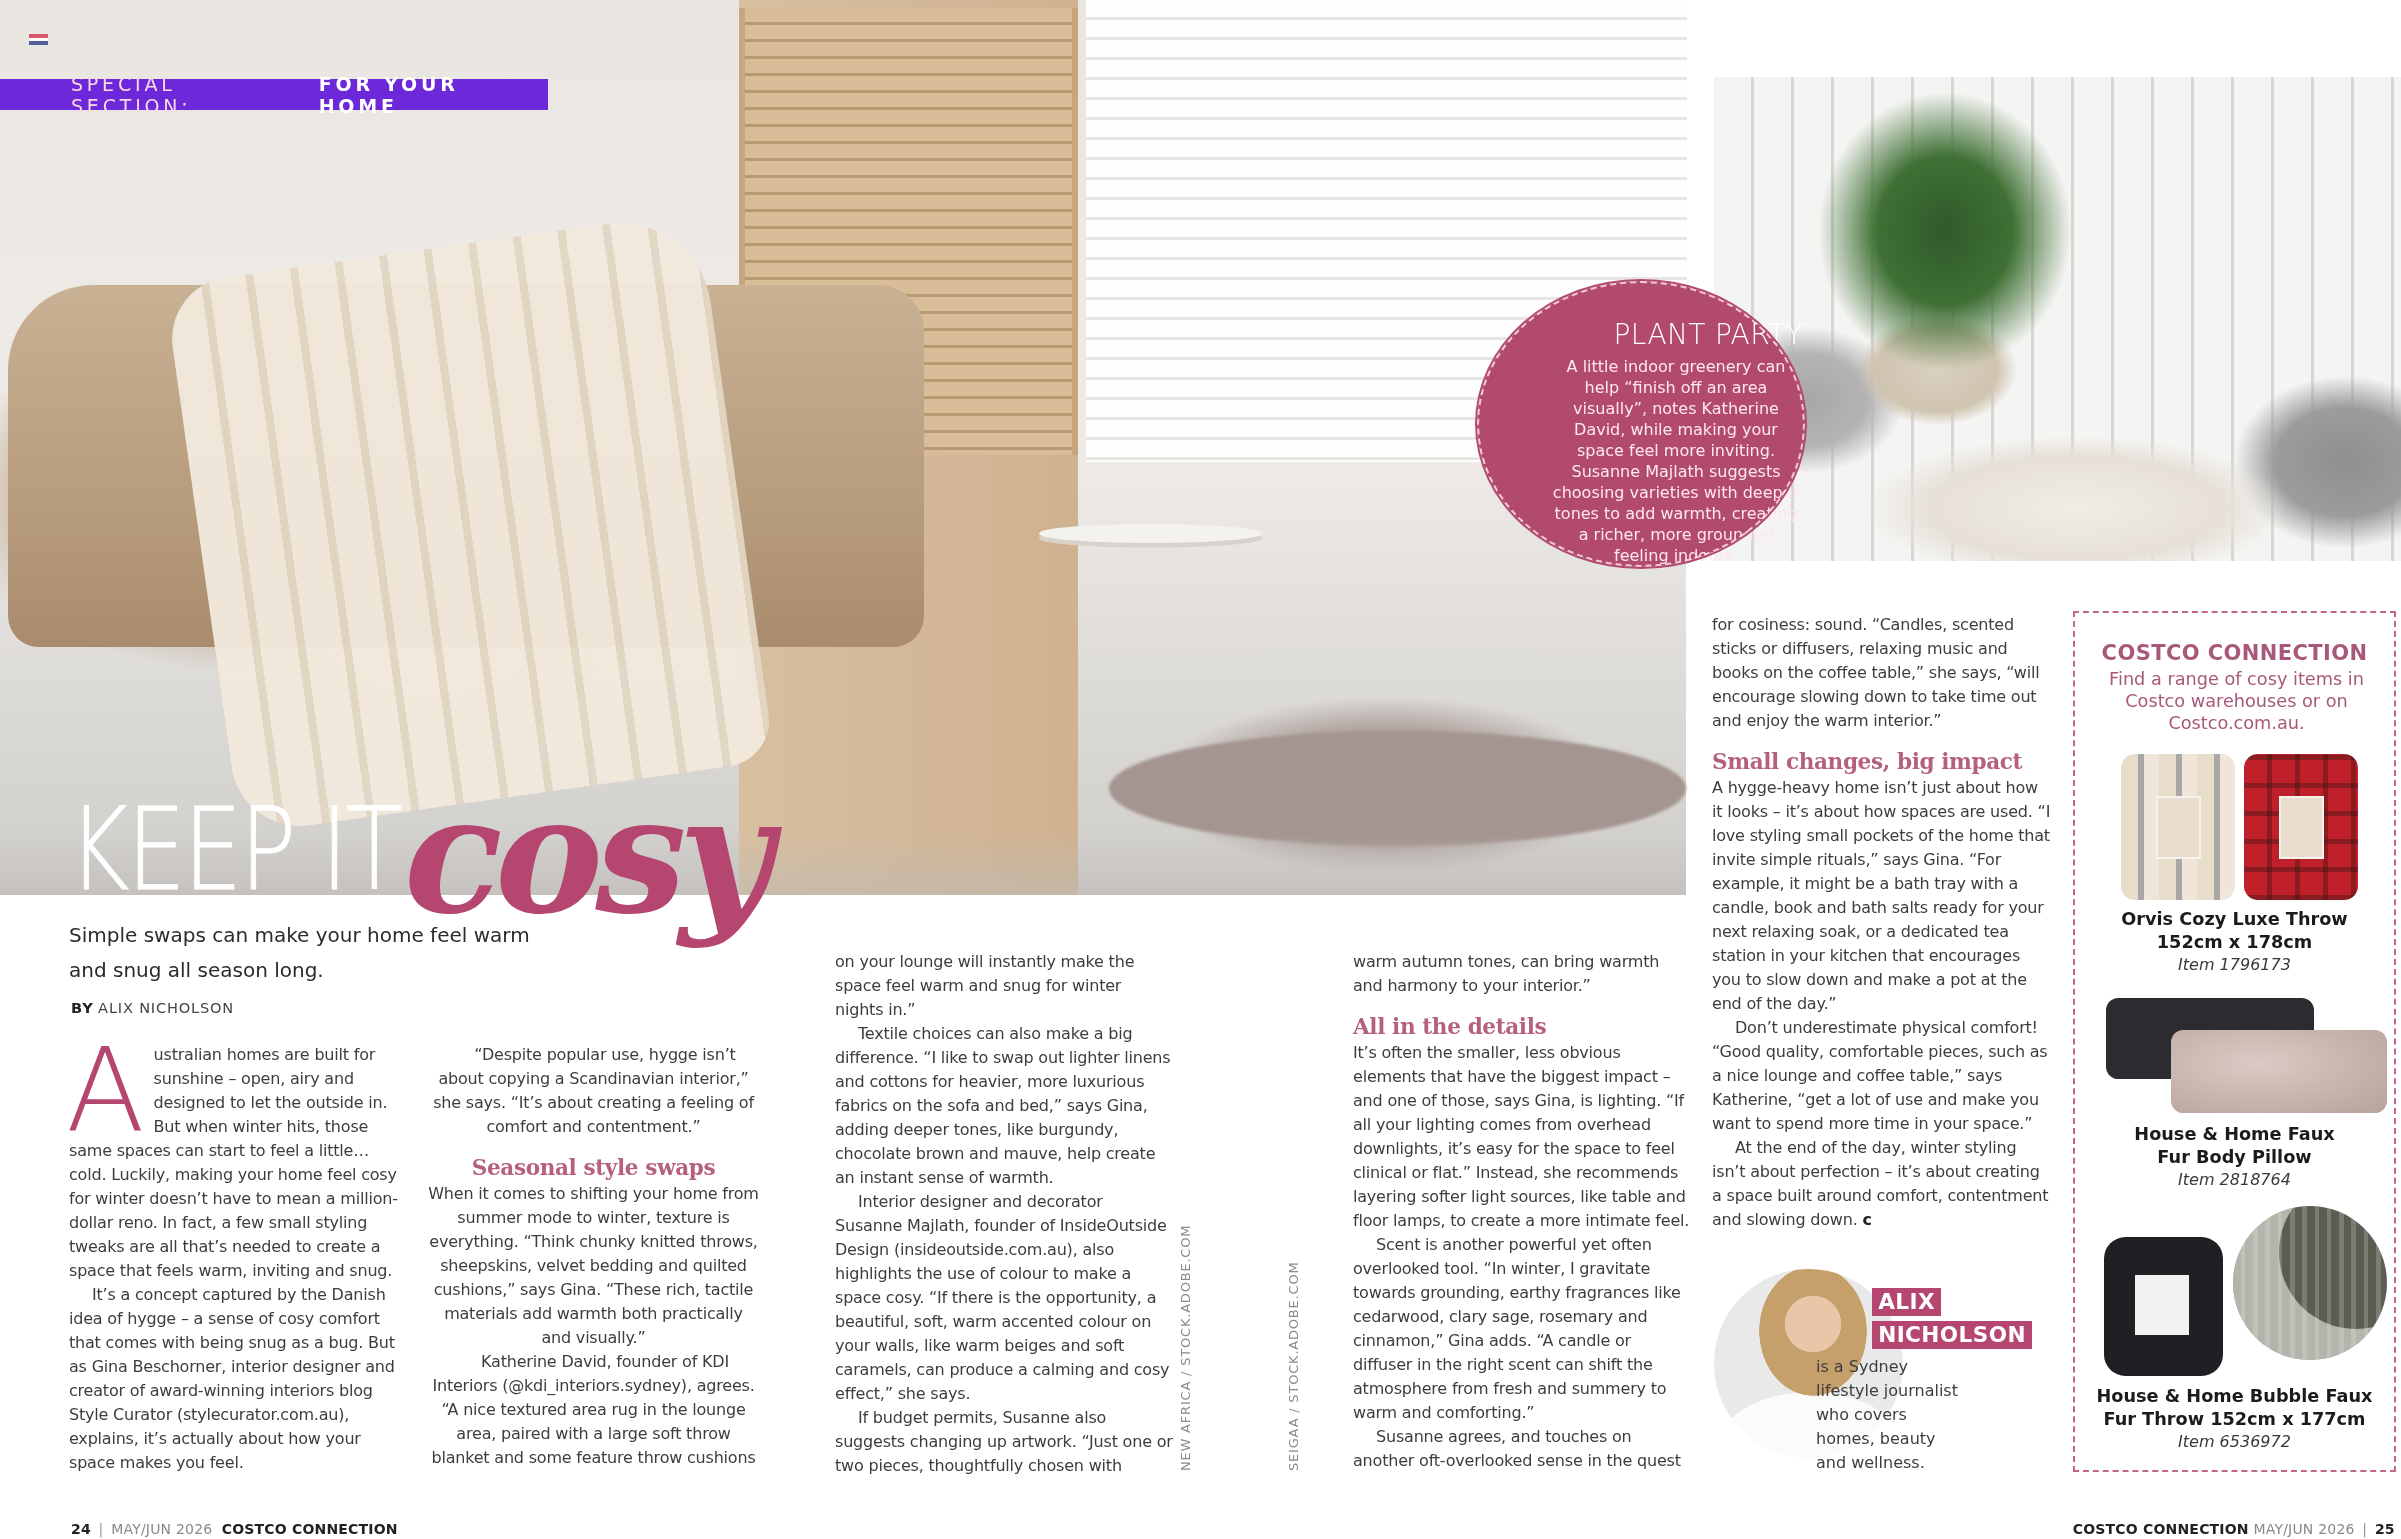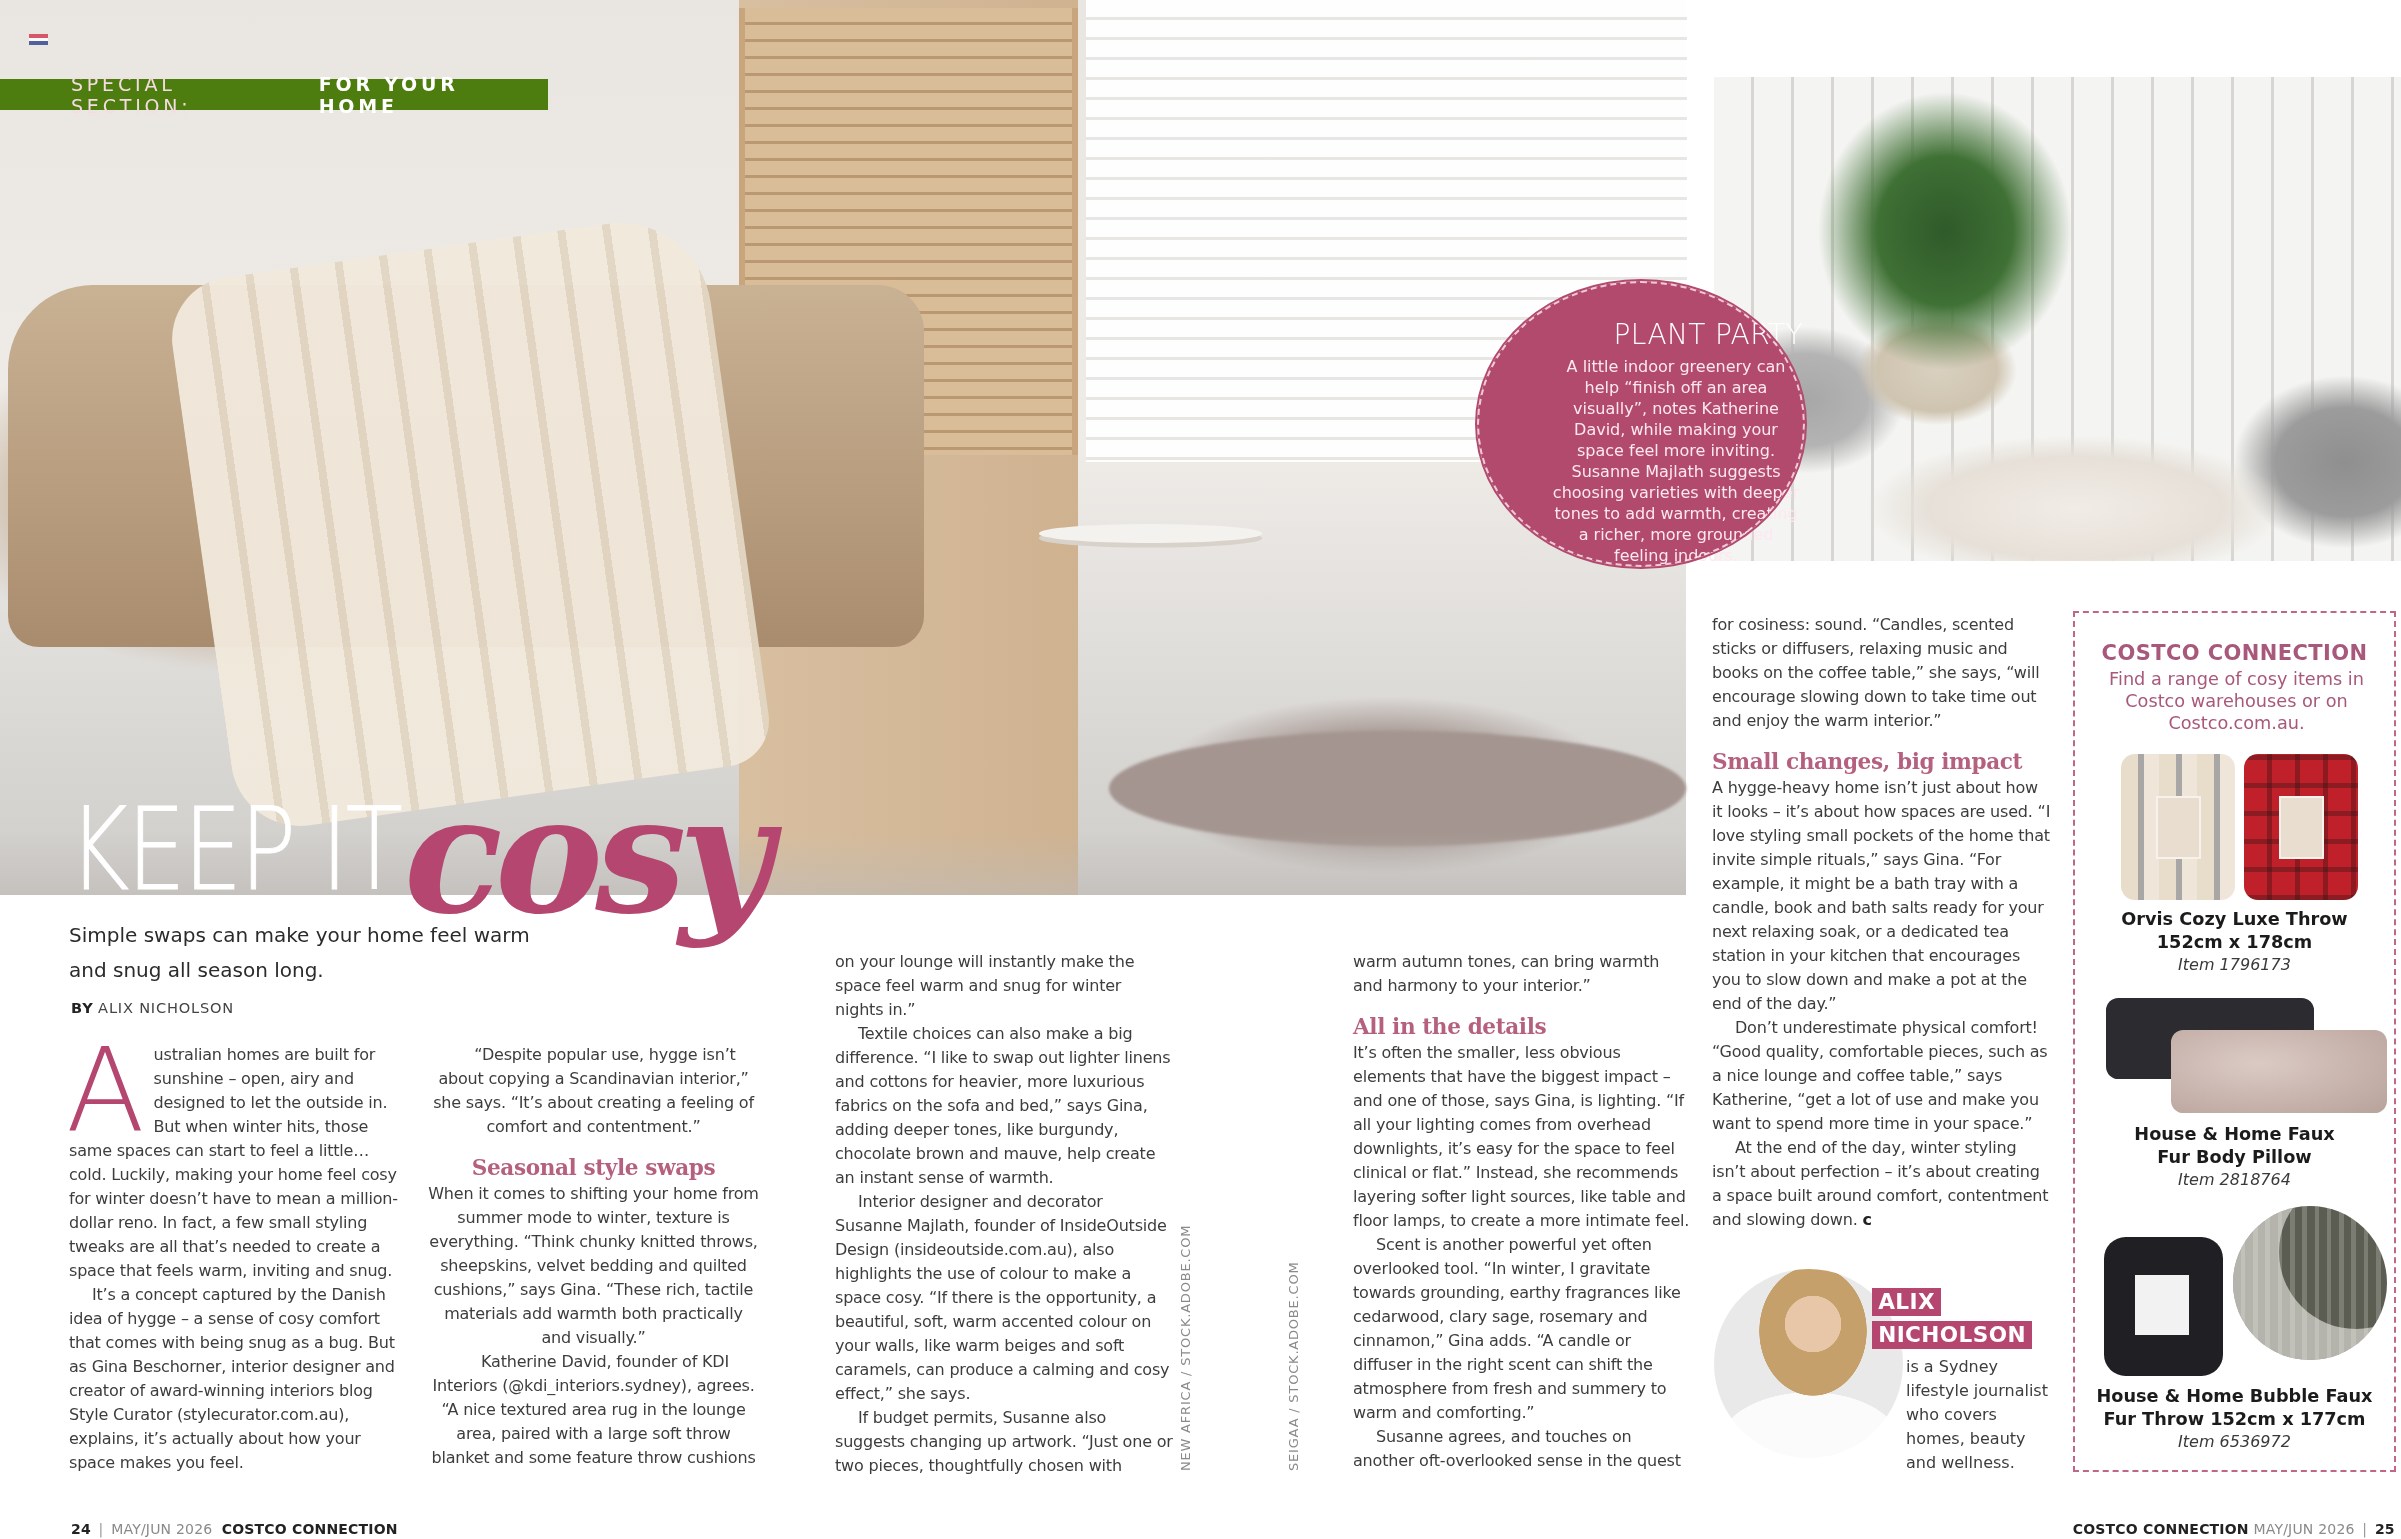--- a/index.html
+++ b/index.html
@@ -46,21 +46,21 @@
     background: #a49590; border-radius: 50%; filter: blur(1.5px);
   }
   .hero .floor-shadow {
     position: absolute; left: 0; top: 832px; width: 1686px; height: 63px;
     background: linear-gradient(180deg, rgba(190,186,182,0) 0%, rgba(190,186,182,.6) 100%);
   }
 
   
   .section-banner {
     position: absolute; left: 0; top: 79px; width: 548px; height: 31px;
-    background: #4d7c0f; display: flex; align-items: center; padding-left: 71px;
+    background: #6d28d9; display: flex; align-items: center; padding-left: 71px;
     letter-spacing: 3.8px; font-size: 19px; color: #f6dbe5;
     font-family: "DejaVu Sans", sans-serif;
   }
   .section-banner .strong { color: #ffffff; font-weight: bold; margin-left: 13px; }
 
   
   .headline-keep {
     position: absolute; left: 68px; top: 793px; font-size: 114px; line-height: 1;
     font-family: "DejaVu Sans", sans-serif; font-weight: 200; color: #ffffff;
     letter-spacing: -3.1px; -webkit-text-stroke: 0.8px #ffffff; font-stretch: condensed;
@@ -193,21 +193,21 @@
       radial-gradient(ellipse 92px 54px at 96px 177px, #fbfbfb 0 99%, rgba(0,0,0,0) 100%),
       #e9e9ea;
   }
   .author-name {
     position: absolute; left: 1872px; top: 1288px; display: flex; flex-direction: column; align-items: flex-start; gap: 4.6px;
   }
   .author-name span {
     background: #b5466f; color: #ffffff; font-weight: bold; font-size: 21.6px; padding: 0 6.2px; line-height: 28px; letter-spacing: 0.4px;
   }
   .author-bio {
-    position: absolute; left: 1906px; top: 1355px; width: 146px; font-size: 16px; line-height: 24px; color: #3d3d3d;
+    position: absolute; left: 1816px; top: 1355px; width: 146px; font-size: 16px; line-height: 24px; color: #3d3d3d;
   }
 
   
   .folio { position: absolute; top: 1521px; font-size: 14px; color: #8a8a8a; letter-spacing: 0.2px; }
   .folio b { color: #222; }
   .folio-left { left: 71px; }
   .folio-right { right: 6.2px; }
   .folio .sep { margin: 0 7.7px; color: #999; }
 
   .tab-marker { position: absolute; left: 29px; top: 34px; width: 18.5px; height: 10.8px; background: linear-gradient(180deg,#d0344a 0 33%,#ffffff 33% 66%,#2b3f8c 66%); opacity: .8; }

